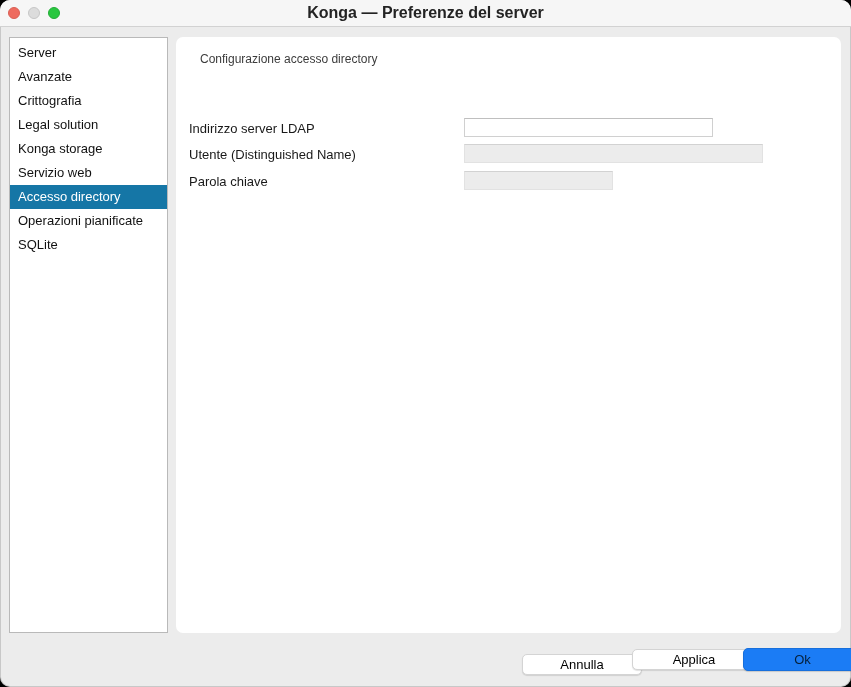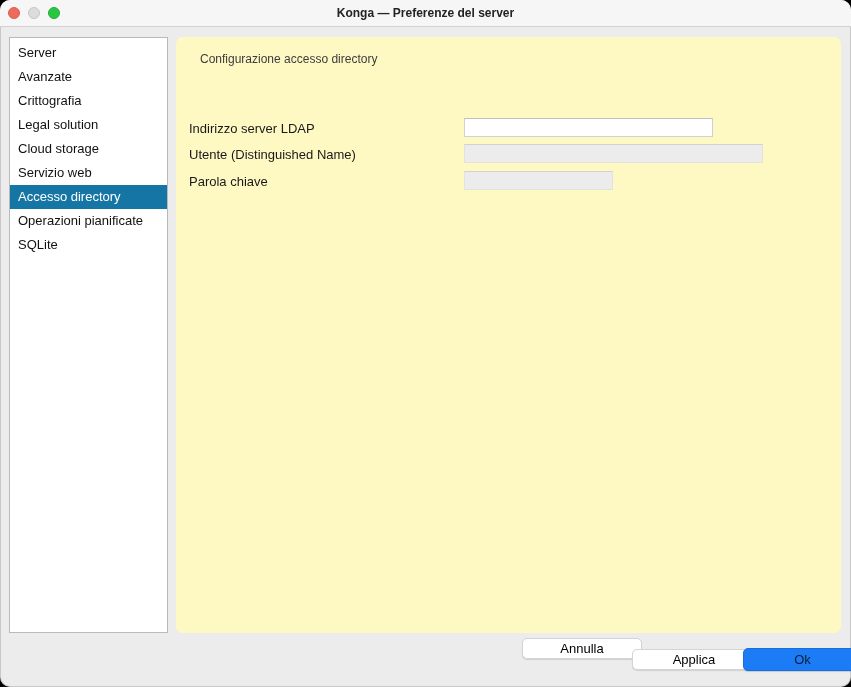--- a/index.html
+++ b/index.html
@@ -17,38 +17,38 @@
     position: absolute; left: 0; top: 0; width: 100%; height: 27px;
     background: #f6f6f6; border-bottom: 1px solid #d2d2d2;
   }
   .traffic-lights { position: absolute; left: 8px; top: 7px; display: flex; gap: 8px; }
   .light { width: 12px; height: 12px; border-radius: 50%; display: inline-block; }
   .light.close { background: #ee6a5e; border: 0.5px solid #d95f54; }
   .light.minimize { background: #dcdcdc; border: 0.5px solid #c6c6c6; }
   .light.zoom { background: #29c73f; border: 0.5px solid #23ac36; }
   .title {
     position: absolute; left: 0; right: 0; top: 0; height: 26px; line-height: 26px;
-    text-align: center; font-weight: bold; font-size: 12px; color: #232323;
+    text-align: center; font-weight: bold; font-size: 16px; color: #232323;
   }
 
   
   .sidebar {
     position: absolute; left: 9px; top: 37px; width: 159px; height: 596px;
     background: #ffffff; border: 1px solid #b9b9b9; padding-top: 3px;
   }
   .sidebar-item {
     height: 24px; line-height: 24px; padding-left: 8px;
     color: #111; cursor: default; white-space: nowrap;
   }
   .sidebar-item.selected { background: #1576a6; color: #ffffff; }
 
   
   .main-panel {
     position: absolute; left: 176px; top: 37px; width: 665px; height: 596px;
-    background: #fef9c3; border-radius: 7px;
+    background: #ffffff; border-radius: 7px;
   }
   .group-title {
     position: absolute; left: 24px; top: 15px;
     font-size: 12px; color: #3c3c3c;
   }
   .group-box {
     position: absolute; left: 16px; top: 31px; width: 637px; height: 154px;
     background: #dcdcdc; border-radius: 8px; border: 1px solid #d4d4d4;
   }
   .field-label { position: absolute; left: 13px; font-size: 13px; color: #191919; }
@@ -74,21 +74,21 @@
   }
 
   
   .footer-button {
     position: absolute; height: 21px; border-radius: 5px;
     background: #ffffff; border: 0.5px solid #d4d4d4;
     box-shadow: 0 1px 1px rgba(0,0,0,0.12);
     font-size: 13px; color: #000; font-family: "Liberation Sans", sans-serif;
     text-align: center; cursor: default;
   }
-  .btn-cancel { left: 522px; top: 638px; width: 120px; }
+  .btn-cancel { left: 522px; top: 654px; width: 120px; }
   .btn-apply  { left: 632px; top: 649px; width: 124px; }
   .btn-ok {
     left: 743px; top: 648px; width: 119px; height: 23px;
     background: #1b7cf5; border: 0.5px solid #176fdc; color: #06203a; font-weight: normal;
     box-shadow: 0 1px 1px rgba(0,0,0,0.15);
   }
 </style>
 </head>
 <body>
 
@@ -101,21 +101,21 @@
       <span class="light zoom"></span>
     </div>
     <div class="title">Konga — Preferenze del server</div>
   </div>
 
   <div class="sidebar">
     <div class="sidebar-item">Server</div>
     <div class="sidebar-item">Avanzate</div>
     <div class="sidebar-item">Crittografia</div>
     <div class="sidebar-item">Legal solution</div>
-    <div class="sidebar-item">Cloud storage</div>
+    <div class="sidebar-item">Konga storage</div>
     <div class="sidebar-item">Servizio web</div>
     <div class="sidebar-item selected">Accesso directory</div>
     <div class="sidebar-item">Operazioni pianificate</div>
     <div class="sidebar-item">SQLite</div>
   </div>
 
   <div class="main-panel">
     <div class="group-title">Configurazione accesso directory</div>
 
     <span class="row1">

